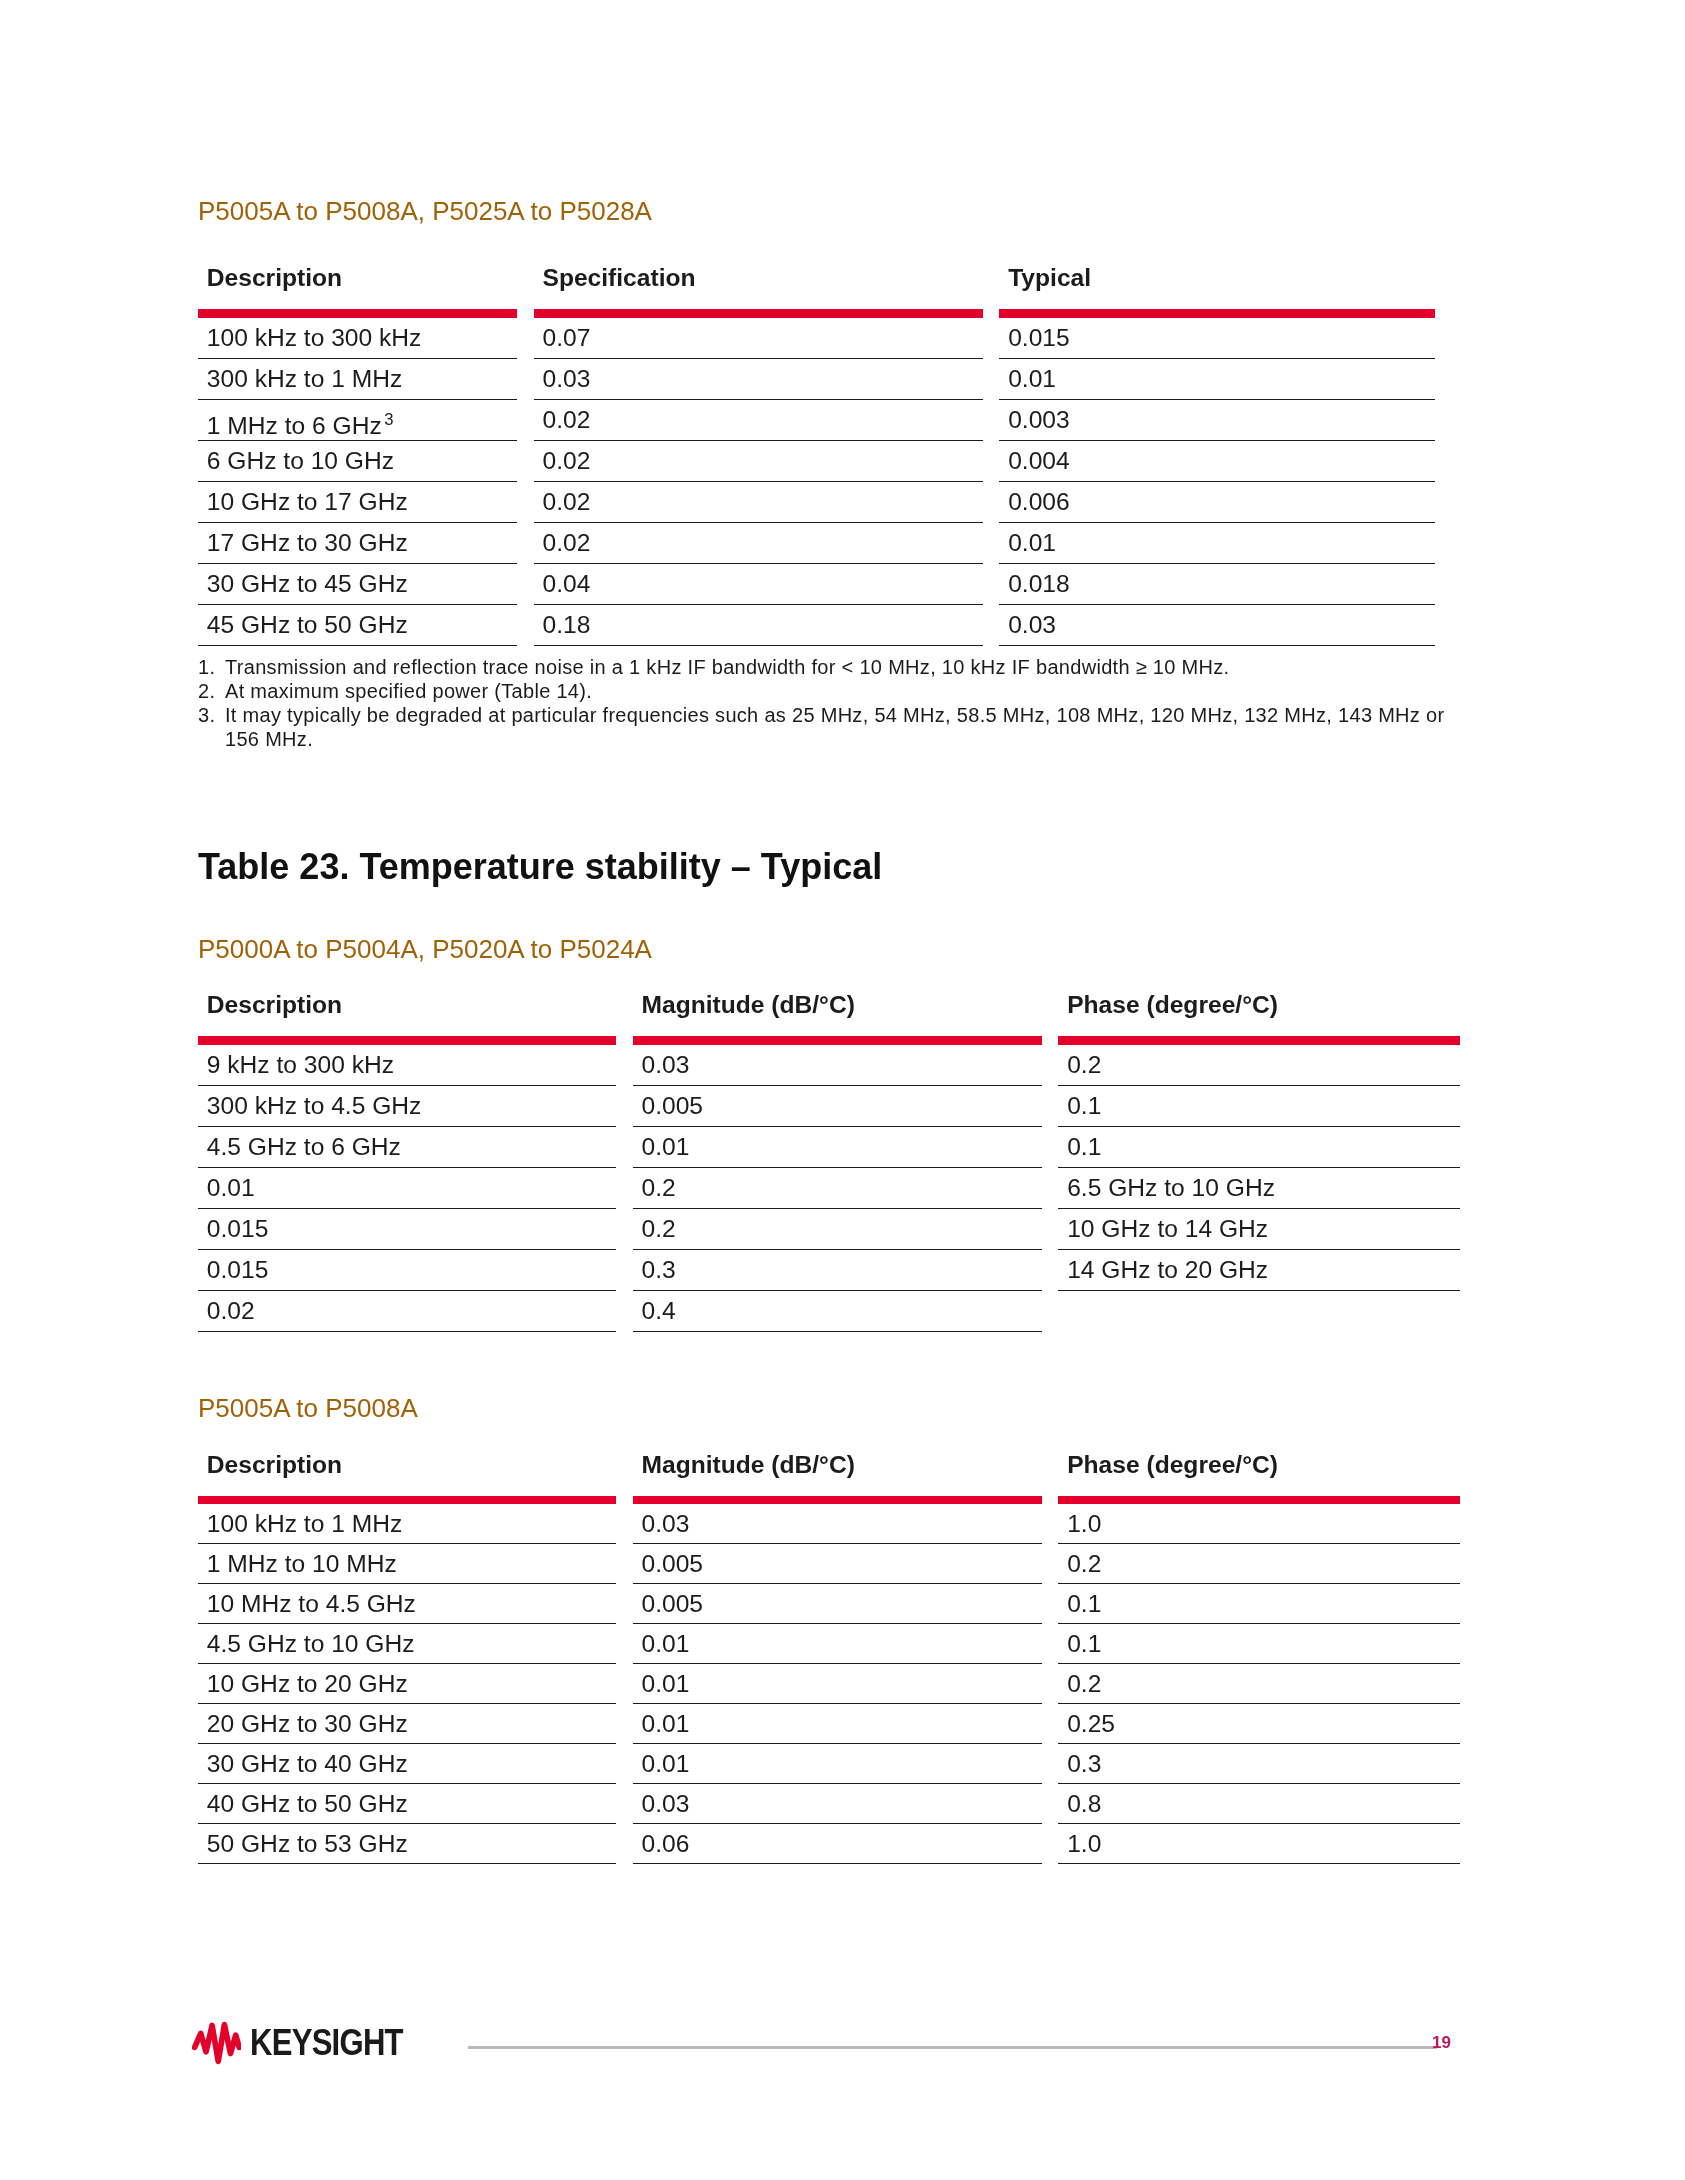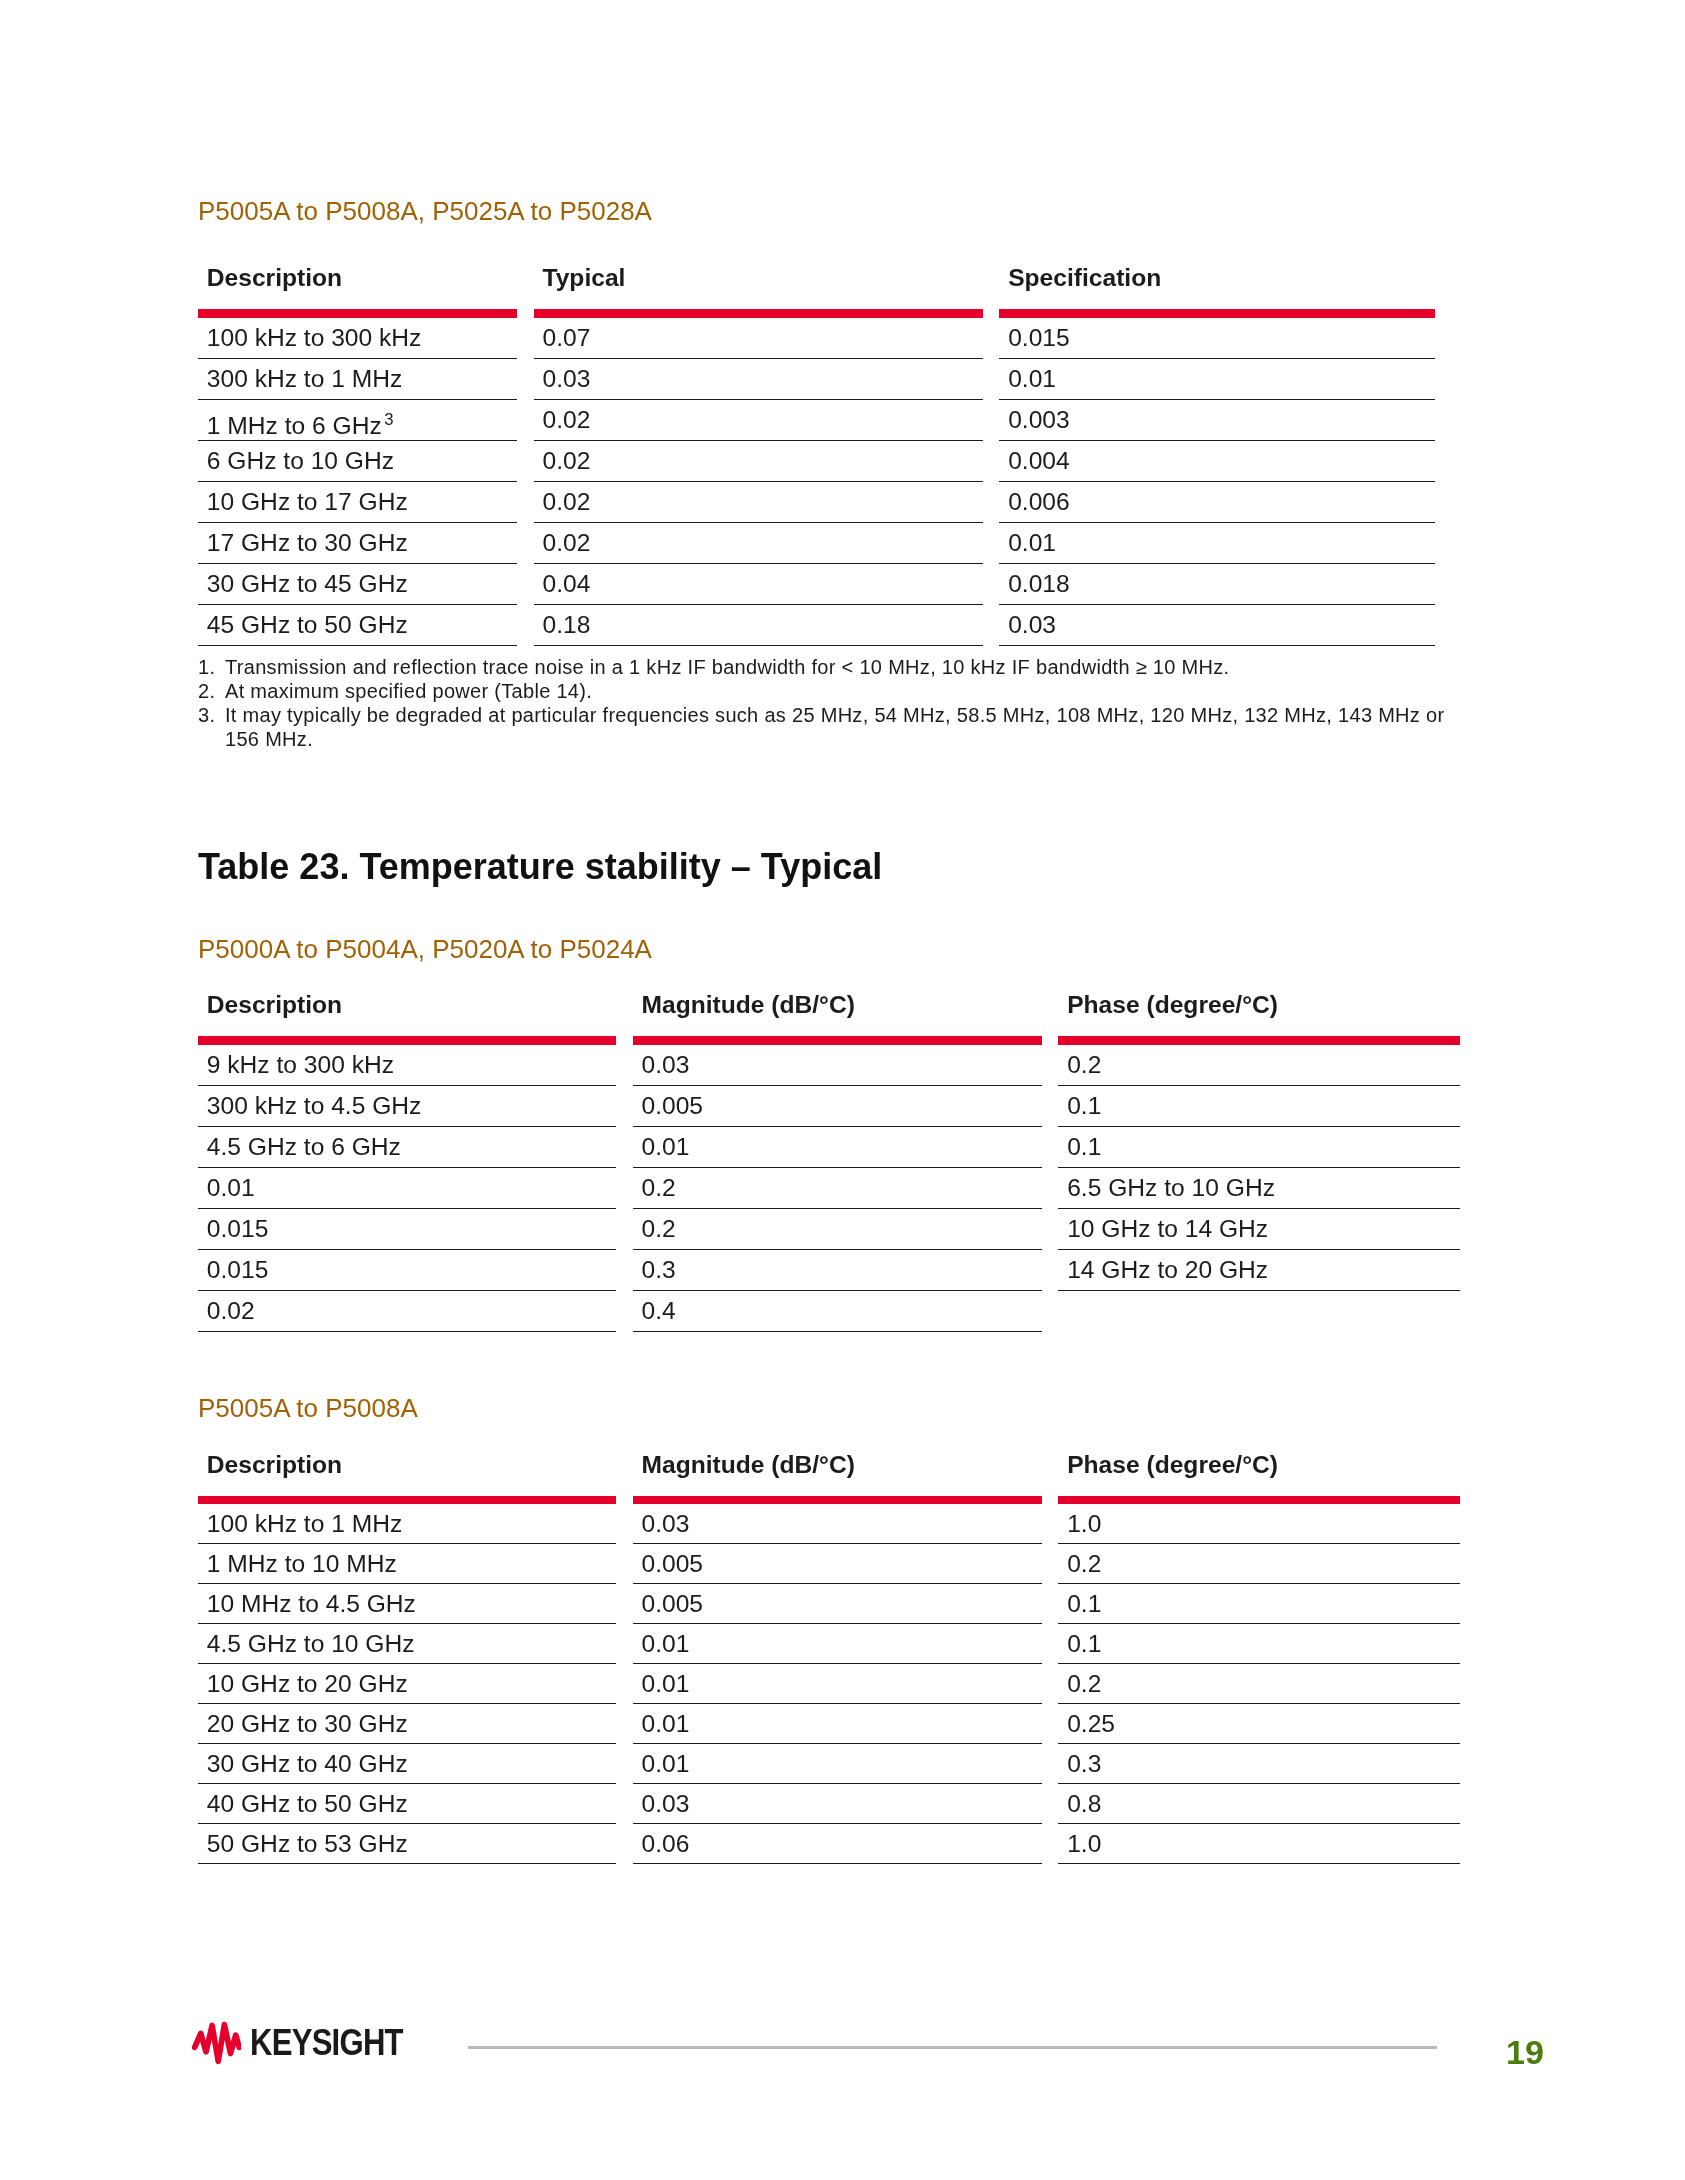--- a/index.html
+++ b/index.html
@@ -107,39 +107,39 @@
   .footer-rule {
     position: absolute;
     left: 468px;
     top: 31px;
     width: 969px;
     height: 2.6px;
     background: #b9b9b9;
   }
   .page-num {
     position: absolute;
-    left: 1506px;
+    left: 1432px;
     top: 17.6px;
-    font-size: 34px;
-    font-weight: bold;
-    color: #4d7c0f;
+    font-size: 17px;
+    font-weight: bold;
+    color: #be185d;
   }
 </style>
 </head>
 <body>
 
 <div class="page">
   <div class="content">
 
     <div class="subhead">P5005A to P5008A, P5025A to P5028A</div>
 
     <div class="spec-table cols-1">
         <div class="th">Description</div>
+        <div class="th">Specification</div>
         <div class="th">Typical</div>
-        <div class="th">Specification</div>
         <div class="redbar"></div>
         <div class="redbar"></div>
         <div class="redbar"></div>
         <div class="td">100 kHz to 300 kHz</div>
         <div class="td">0.07</div>
         <div class="td">0.015</div>
         <div class="td">300 kHz to 1 MHz</div>
         <div class="td">0.03</div>
         <div class="td">0.01</div>
         <div class="td">1 MHz to 6 GHz<sup>3</sup></div>

